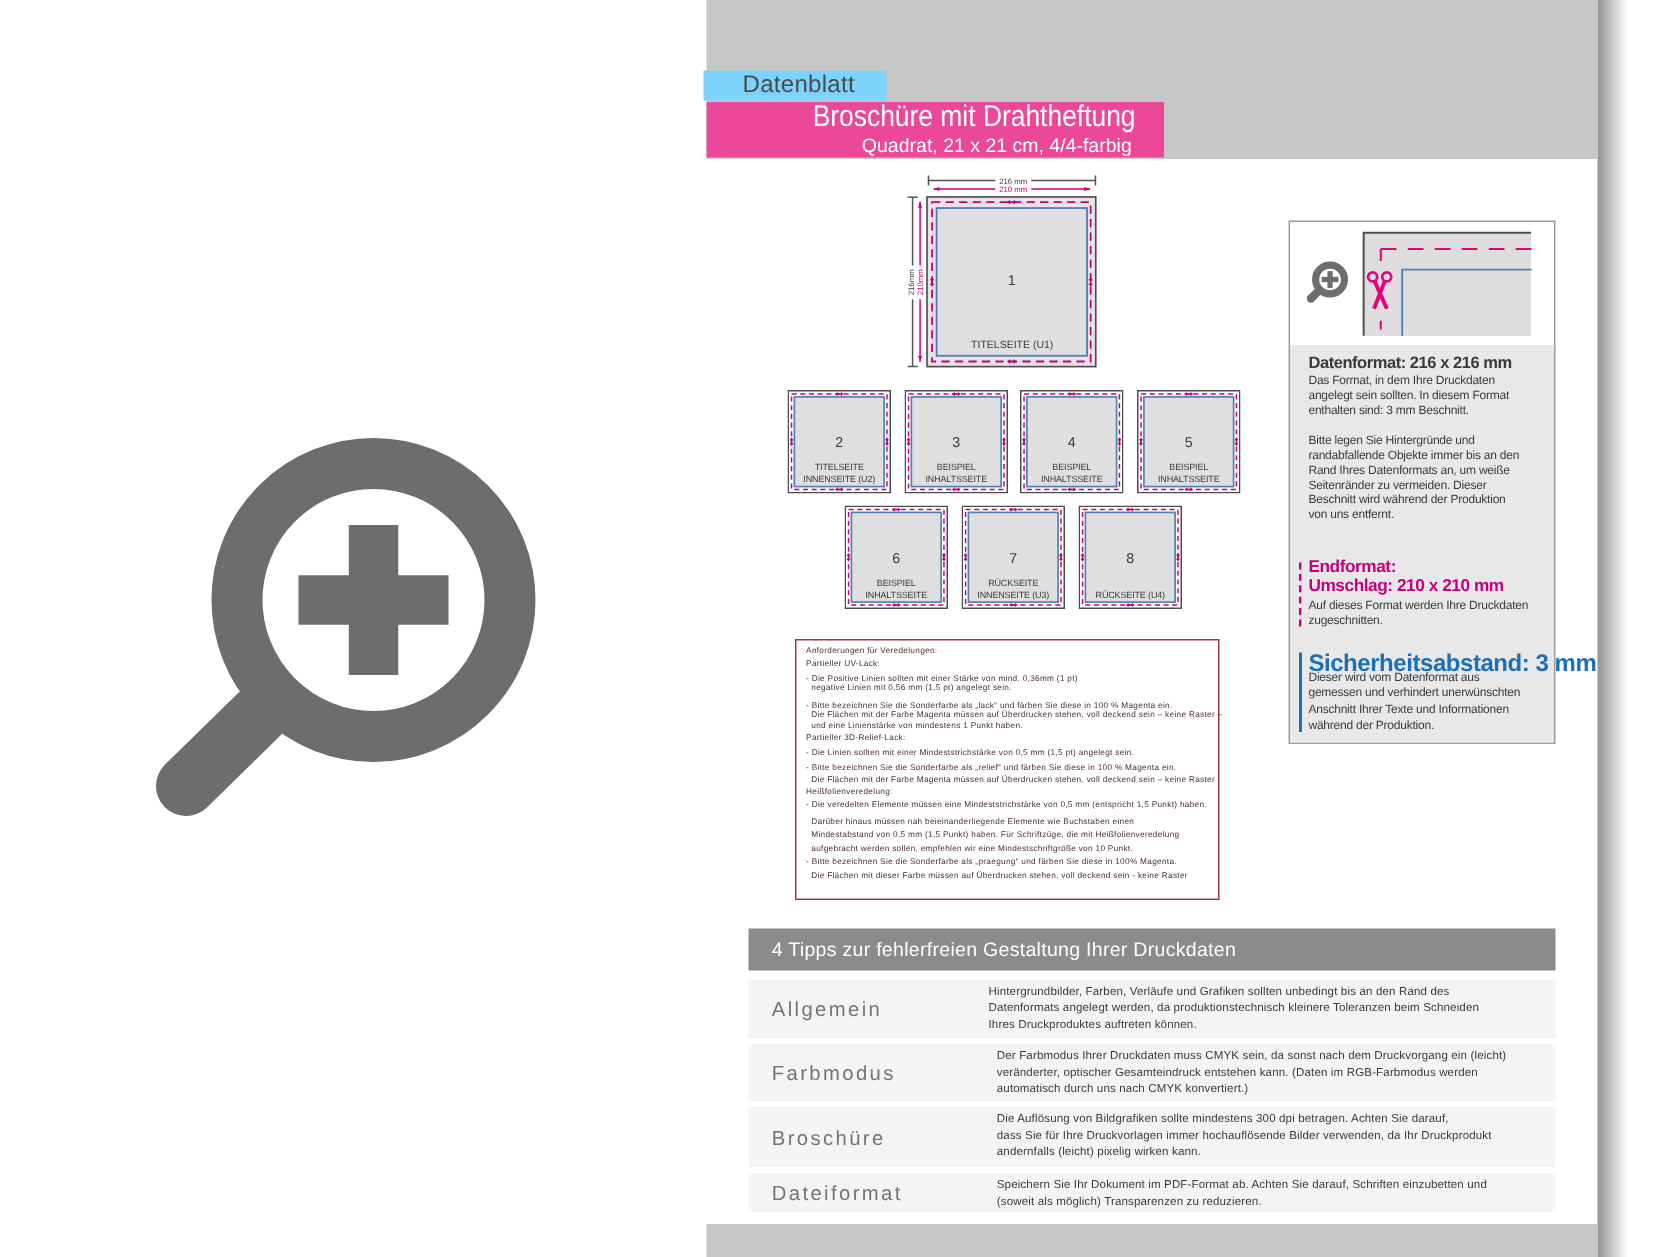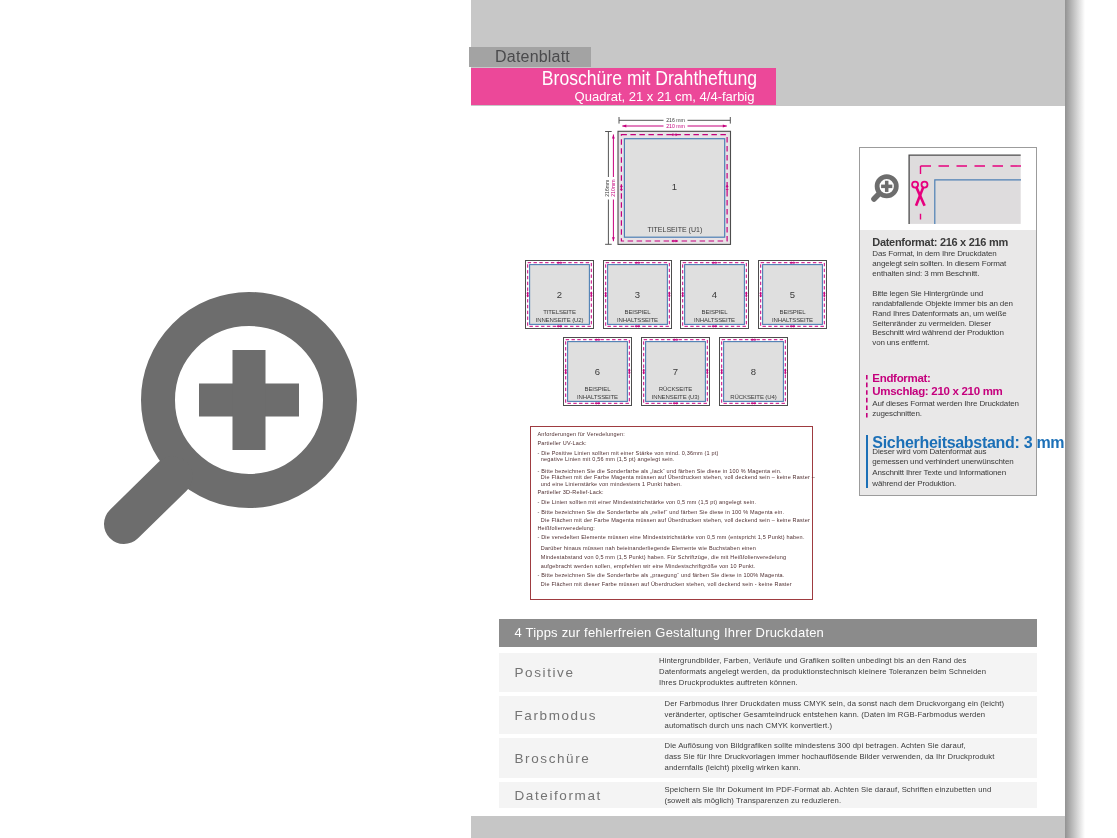--- a/index.html
+++ b/index.html
@@ -1,21 +1,21 @@
 <!DOCTYPE html>
 <html><head><meta charset="utf-8">
 <style>
 * { margin:0; padding:0; box-sizing:border-box; }
 html,body { width:1117px; height:838px; background:#ffffff; font-family:"Liberation Sans",sans-serif; position:relative; overflow:hidden; }
 .abs { position:absolute; }
 </style></head><body>
 
 <div class="abs" style="left:1064.5px;top:0;width:20px;height:838px;background:linear-gradient(to right, rgba(110,110,110,0.75), rgba(255,255,255,0));"></div>
 <div class="abs" style="left:471px;top:0;width:593.5px;height:106px;background:#c7c7c7;"></div>
-<div class="abs" style="left:468.5px;top:46.7px;width:122px;height:20.3px;background:#a3a3a3;color:#4a4a4c;font-size:16px;line-height:19.6px;letter-spacing:0.2px;text-align:center;text-indent:6px;">Datenblatt</div>
+<div class="abs" style="left:468.5px;top:46.7px;width:122px;height:20.3px;background:#7dd3fc;color:#4a4a4c;font-size:16px;line-height:19.6px;letter-spacing:0.2px;text-align:center;text-indent:6px;">Datenblatt</div>
 <div class="abs" style="left:471px;top:67.8px;width:304.5px;height:37.2px;background:#ec4899;color:#fff;text-align:right;">
     <div style="padding-right:21px;padding-top:1.7px;font-size:20px;line-height:19px;transform:scaleX(0.88);transform-origin:100% 50%;">Broschüre mit Drahtheftung</div>
     <div style="padding-right:21px;margin-top:3px;font-size:13px;line-height:11.8px;letter-spacing:0;">Quadrat, 21 x 21 cm, 4/4-farbig</div>
   </div>
 <svg class="abs" style="left:95px;top:275px" width="280" height="285" viewBox="0 0 280 285">
 <circle cx="154" cy="125" r="91" fill="none" stroke="#6d6d6d" stroke-width="34"></circle>
 <rect x="104" y="108.5" width="100" height="33" fill="#6d6d6d"></rect>
 <rect x="137.5" y="75" width="33" height="100" fill="#6d6d6d"></rect>
 <line x1="77.6" y1="201.4" x2="29" y2="249" stroke="#6d6d6d" stroke-width="40" stroke-linecap="round"></line>
 </svg>
@@ -190,21 +190,21 @@
 <svg class="abs" style="left:864.5px;top:374px" width="5" height="47" viewBox="0 0 5 47">
     <line x1="1.8" y1="1" x2="1.8" y2="46" stroke="#c5007d" stroke-width="1.6" stroke-dasharray="4.6 3"></line>
   </svg>
 <div class="abs" style="left:872.3px;top:372.2px;font-size:11.5px;line-height:13.3px;font-weight:bold;color:#c5007d;letter-spacing:-0.3px;">Endformat:<br>Umschlag: 210 x 210 mm</div>
 <div class="abs" style="left:872.3px;top:399.3px;color:#3a3a3a;font-size:8px;line-height:9.9px;letter-spacing:-0.15px;">Auf dieses Format werden Ihre Druckdaten<br>zugeschnitten.</div>
 <div class="abs" style="left:866.3px;top:434.5px;width:1.8px;height:53.5px;background:#1c70b7;"></div>
 <div class="abs" style="left:872.3px;top:434.2px;font-size:16px;font-weight:bold;color:#1c70b7;letter-spacing:-0.3px;">Sicherheitsabstand: 3 mm</div>
 <div class="abs" style="left:872.3px;top:446.8px;color:#3a3a3a;font-size:8px;line-height:10.6px;letter-spacing:-0.15px;">Dieser wird vom Datenformat aus<br>gemessen und verhindert unerwünschten<br>Anschnitt Ihrer Texte und Informationen<br>während der Produktion.</div>
 <div class="abs" style="left:499px;top:619px;width:538px;height:28px;background:#8b8b8b;color:#fff;font-size:13px;line-height:28px;padding-left:15.5px;letter-spacing:0.2px;">4 Tipps zur fehlerfreien Gestaltung Ihrer Druckdaten</div>
 <div class="abs" style="left:499px;top:652.9px;width:538px;height:39.3px;background:#f4f4f4;"></div>
-<div class="abs" style="left:514.5px;top:652.9px;height:39.3px;display:flex;align-items:center;font-size:13.5px;color:#747474;letter-spacing:1.6px;">Positive</div>
+<div class="abs" style="left:514.5px;top:652.9px;height:39.3px;display:flex;align-items:center;font-size:13.5px;color:#747474;letter-spacing:1.6px;">Allgemein</div>
 <div class="abs" style="left:659px;top:654.6999999999999px;font-size:7.7px;line-height:11px;color:#3a3a3a;letter-spacing:0.1px;">Hintergrundbilder, Farben, Verläufe und Grafiken sollten unbedingt bis an den Rand des<br>Datenformats angelegt werden, da produktionstechnisch kleinere Toleranzen beim Schneiden<br>Ihres Druckproduktes auftreten können.</div>
 <div class="abs" style="left:499px;top:695.7px;width:538px;height:38.7px;background:#f4f4f4;"></div>
 <div class="abs" style="left:514.5px;top:695.7px;height:38.7px;display:flex;align-items:center;font-size:13.5px;color:#747474;letter-spacing:1.6px;">Farbmodus</div>
 <div class="abs" style="left:664.5px;top:697.5px;font-size:7.7px;line-height:11px;color:#3a3a3a;letter-spacing:0.1px;">Der Farbmodus Ihrer Druckdaten muss CMYK sein, da sonst nach dem Druckvorgang ein (leicht)<br>veränderter, optischer Gesamteindruck entstehen kann. (Daten im RGB-Farbmodus werden<br>automatisch durch uns nach CMYK konvertiert.)</div>
 <div class="abs" style="left:499px;top:738.0px;width:538px;height:40.3px;background:#f4f4f4;"></div>
 <div class="abs" style="left:514.5px;top:738.0px;height:40.3px;display:flex;align-items:center;font-size:13.5px;color:#747474;letter-spacing:1.6px;">Broschüre</div>
 <div class="abs" style="left:664.5px;top:739.8px;font-size:7.7px;line-height:11px;color:#3a3a3a;letter-spacing:0.1px;">Die Auflösung von Bildgrafiken sollte mindestens 300 dpi betragen. Achten Sie darauf,<br>dass Sie für Ihre Druckvorlagen immer hochauflösende Bilder verwenden, da Ihr Druckprodukt<br>andernfalls (leicht) pixelig wirken kann.</div>
 <div class="abs" style="left:499px;top:781.8px;width:538px;height:26.5px;background:#f4f4f4;"></div>
 <div class="abs" style="left:514.5px;top:781.8px;height:26.5px;display:flex;align-items:center;font-size:13.5px;color:#747474;letter-spacing:1.6px;">Dateiformat</div>
 <div class="abs" style="left:664.5px;top:783.5999999999999px;font-size:7.7px;line-height:11px;color:#3a3a3a;letter-spacing:0.1px;">Speichern Sie Ihr Dokument im PDF-Format ab. Achten Sie darauf, Schriften einzubetten und<br>(soweit als möglich) Transparenzen zu reduzieren.</div>

